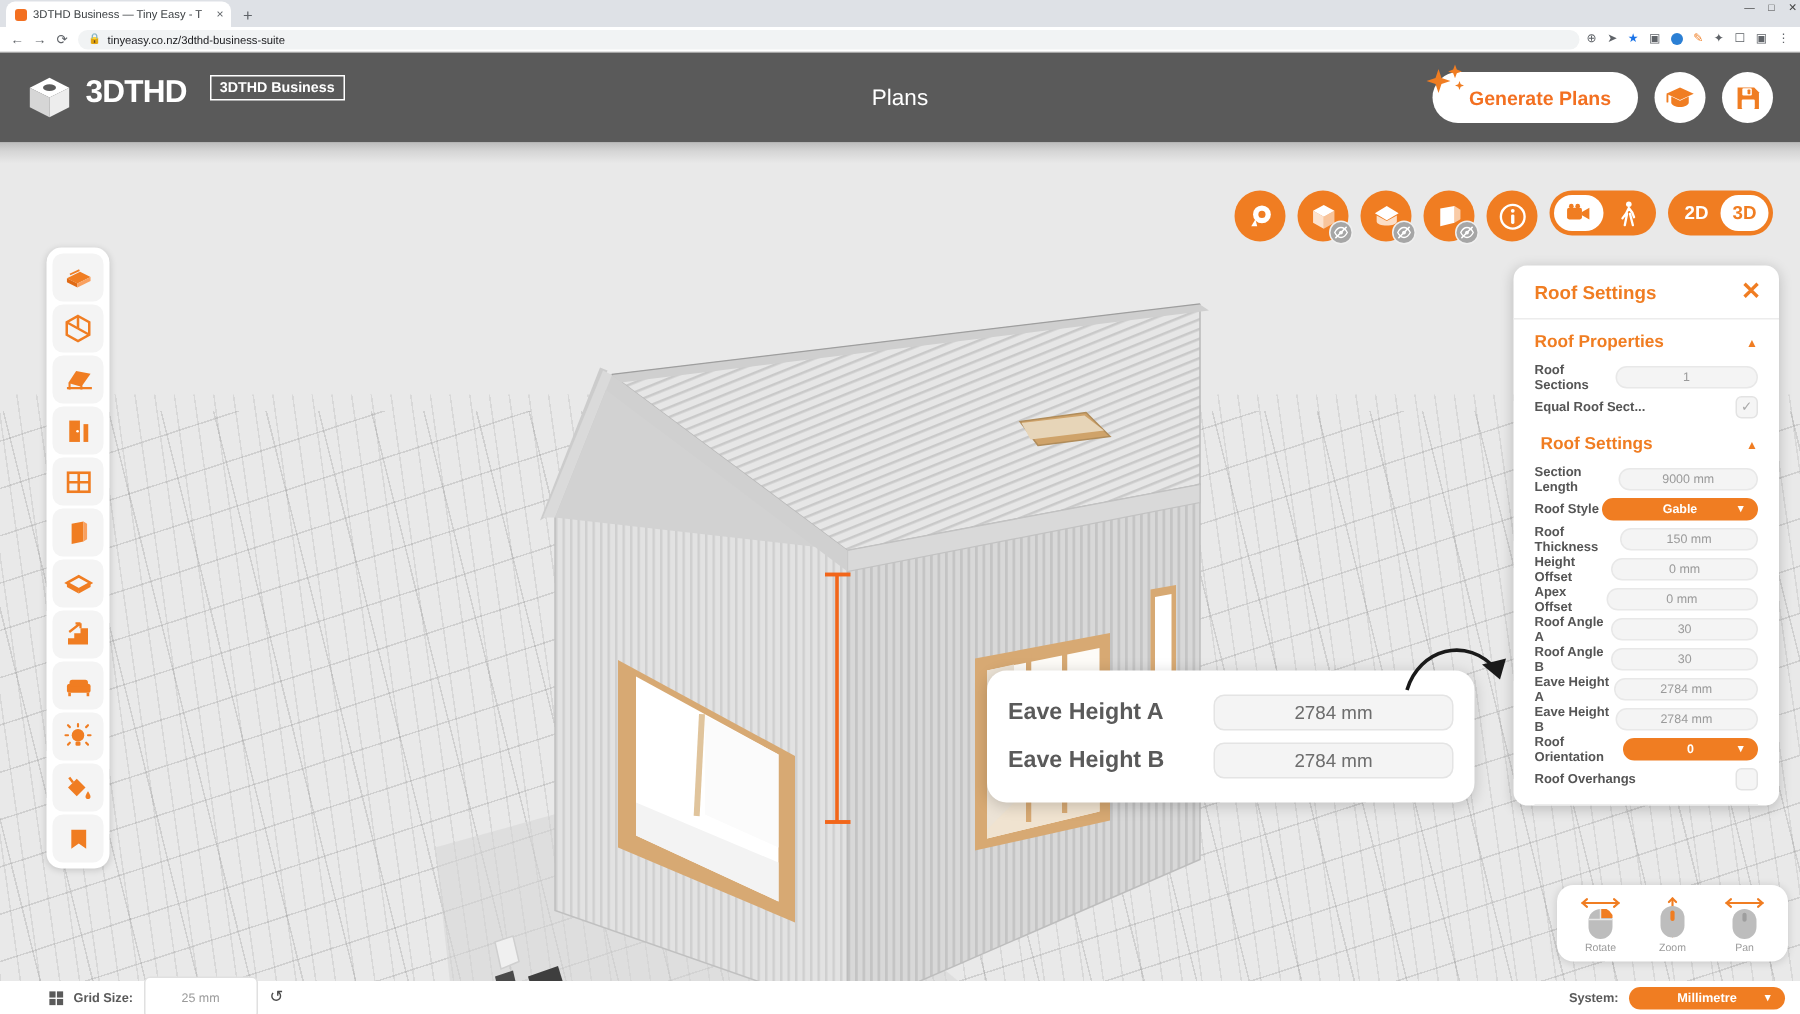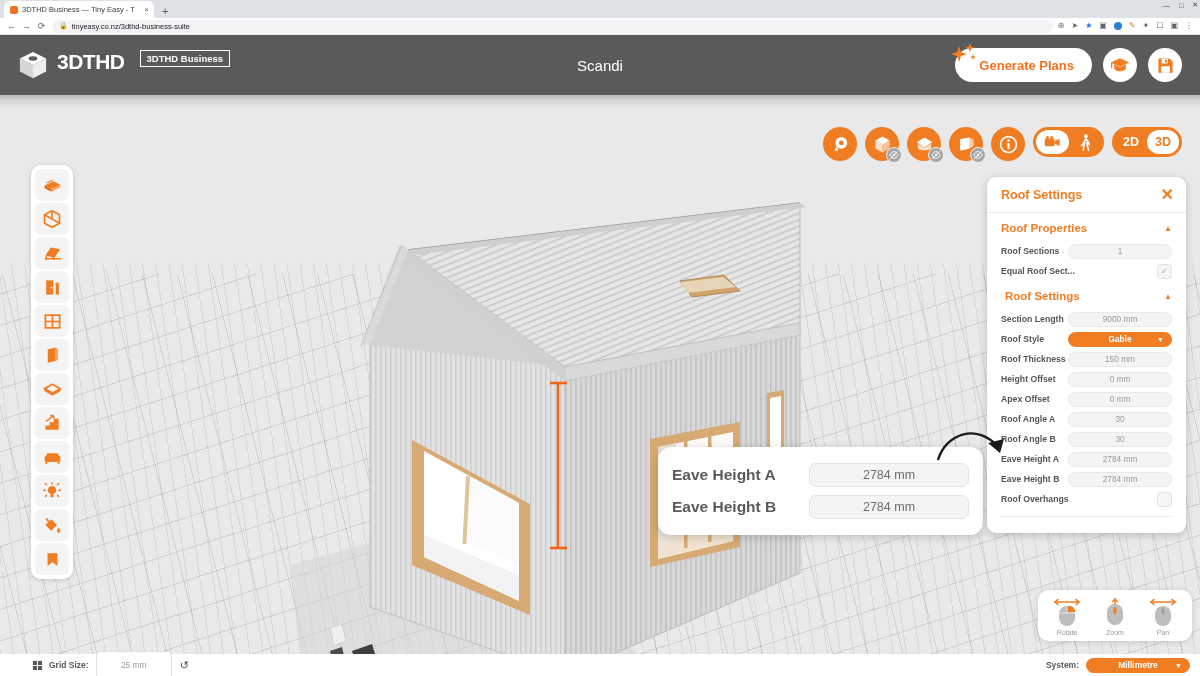--- a/index.html
+++ b/index.html
@@ -160,24 +160,24 @@
     box-shadow: 0 1px 5px rgba(0,0,0,.16); z-index: 6;
   }
   .tool-btn {
     width: 34px; height: 32px; border-radius: 7px; background: #f4f4f4;
     display: flex; align-items: center; justify-content: center;
     cursor: pointer;
   }
 
   
   .settings-panel {
-    position: absolute; right: 14px; top: 177px; width: 199px;
+    position: absolute; right: 14px; top: 177px; width: 177px;
     background: #fff; border-radius: 9px;
     box-shadow: 0 2px 9px rgba(0,0,0,.20);
-    z-index: 7; overflow: hidden; padding-bottom: 16px;
+    z-index: 7; overflow: hidden; padding-bottom: 0;
   }
   .sp-header {
     display: flex; align-items: center; justify-content: space-between;
     padding: 10px 12px 9px 14px; border-bottom: 1px solid #ececec;
   }
   .sp-title { color: #f07d22; font-size: 12.5px; font-weight: bold; }
   .sp-close { color: #f07d22; font-size: 16px; font-weight: bold;
               line-height: 1; cursor: pointer; }
   .sp-section {
     display: flex; align-items: center; justify-content: space-between;
@@ -315,21 +315,21 @@
       <svg class="logo-cube" viewBox="0 0 32 32">
         <polygon points="16,2 30,9 16,16 2,9" fill="#ffffff"></polygon>
         <polygon points="2,9 16,16 16,30 2,23" fill="#d6d6d6"></polygon>
         <polygon points="30,9 16,16 16,30 30,23" fill="#ededed"></polygon>
         <ellipse cx="16" cy="9" rx="4.6" ry="2.4" fill="#5a5a5a"></ellipse>
       </svg>
       <span class="logo-text">3DTHD</span>
       <span class="logo-badge">3DTHD Business</span>
     </div>
 
-    <div class="header-title">Scandi</div>
+    <div class="header-title">Plans</div>
 
     <div class="header-right">
       <div class="gen-plans-btn">
         <svg class="sparkle" viewBox="0 0 30 26">
           <path d="M10 4 L12 10 L18 12 L12 14 L10 20 L8 14 L2 12 L8 10 Z" fill="#f07d22"></path>
           <path d="M21 1 L22.2 4.4 L25.6 5.6 L22.2 6.8 L21 10.2 L19.8 6.8 L16.4 5.6 L19.8 4.4 Z" fill="#f07d22"></path>
           <path d="M24 12 L24.8 14.2 L27 15 L24.8 15.8 L24 18 L23.2 15.8 L21 15 L23.2 14.2 Z" fill="#f07d22"></path>
         </svg>
         <span>Generate Plans</span>
       </div>
@@ -664,20 +664,27 @@
     </div>
     <div class="sp-row">
       <span class="sp-label">Eave Height A</span>
       <span class="sp-field">2784 mm</span>
     </div>
     <div class="sp-row">
       <span class="sp-label">Eave Height B</span>
       <span class="sp-field">2784 mm</span>
     </div>
     <div class="sp-row">
+      <span class="sp-label">Roof Orientation</span>
+      <span class="sp-field orange">
+        <span>0</span>
+        <span class="dd-caret">▼</span>
+      </span>
+    </div>
+    <div class="sp-row">
       <span class="sp-label">Roof Overhangs</span>
       <span class="sp-check"></span>
     </div>
     <div class="sp-divider"></div>
   </div>
 
   <svg class="arrow-svg" width="90" height="62" viewBox="0 0 90 62">
     <path d="M8 45 C16 18, 48 8, 68 32" stroke="#1a1a1a" stroke-width="2.4" fill="none"></path>
     <polygon points="70,38 58,28 74,24" fill="#1a1a1a"></polygon>
   </svg>

